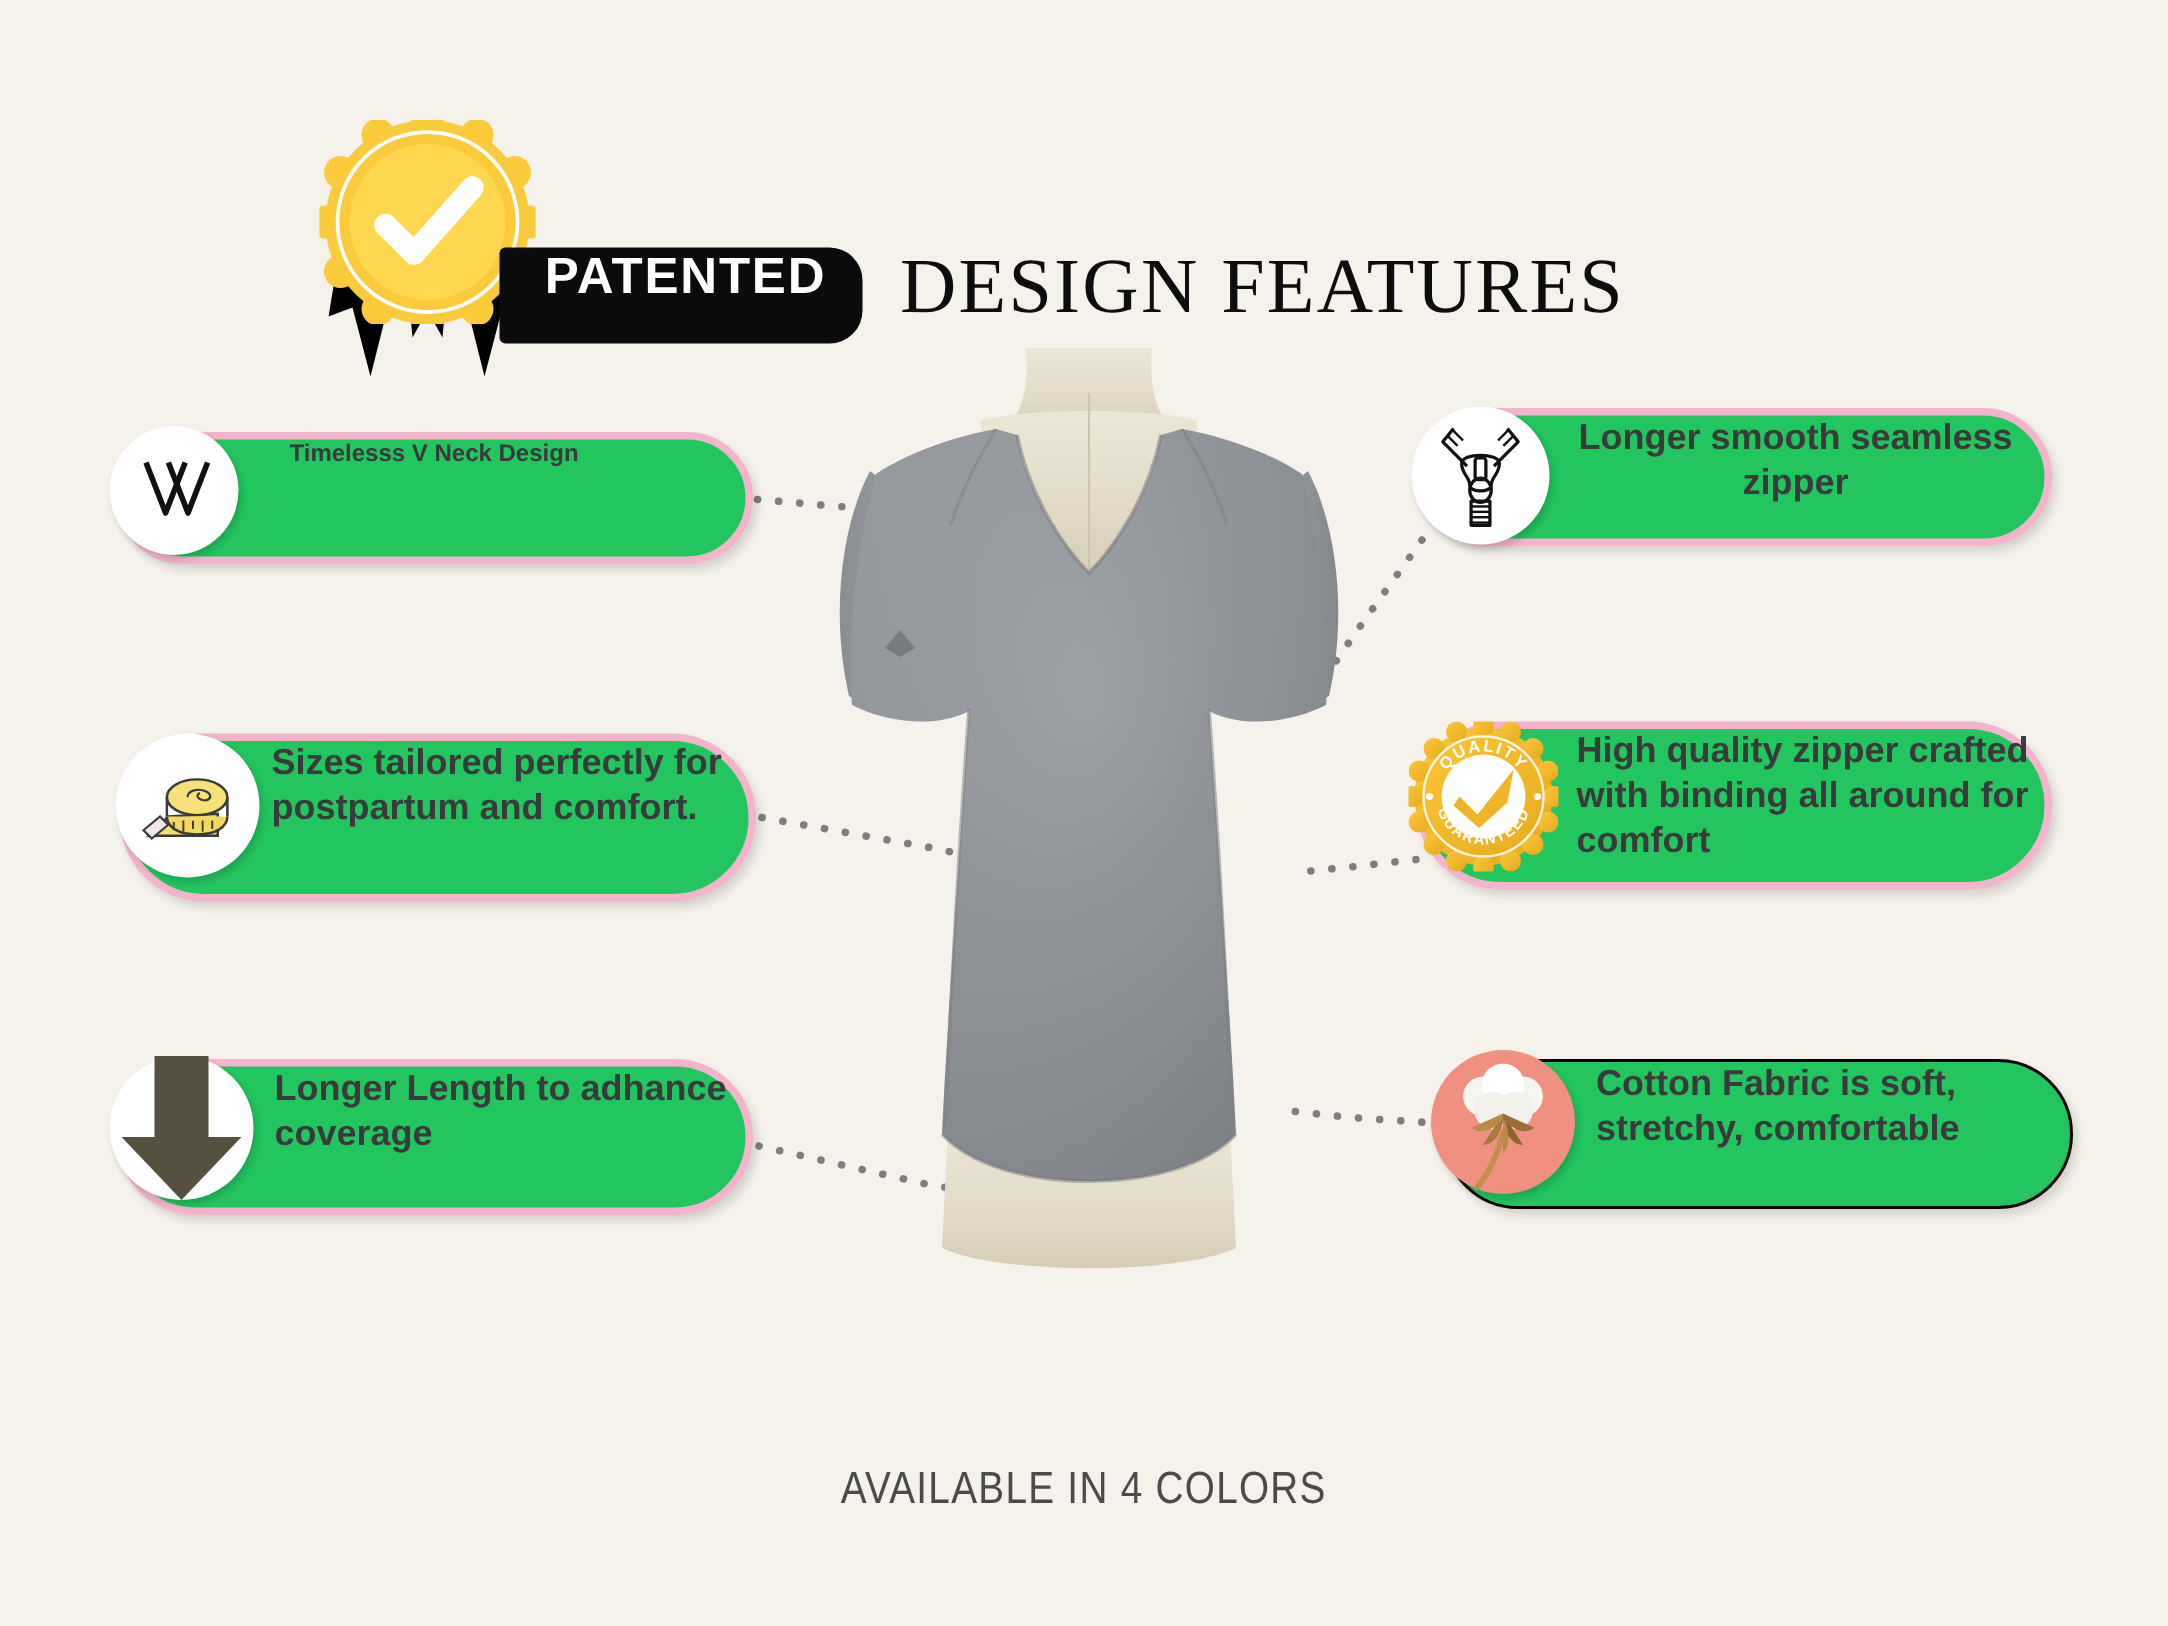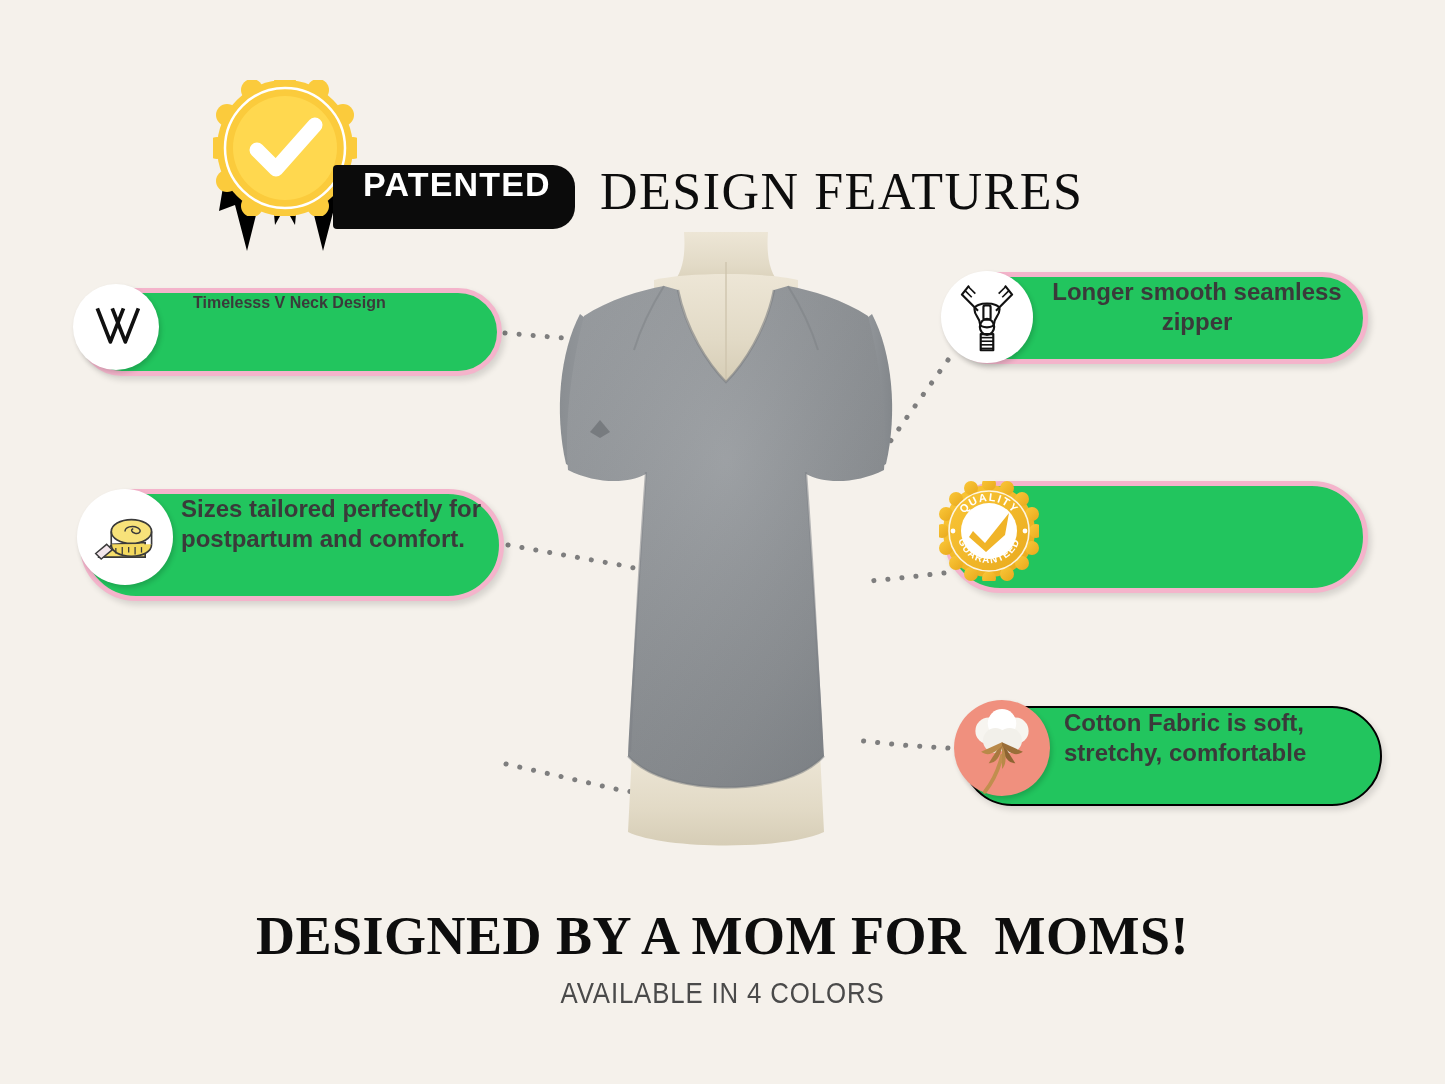--- a/index.html
+++ b/index.html
@@ -369,20 +369,28 @@
             <path d="M33 47 L33 55"></path>
           <path d="M40 47 L40 53"></path>
             <path d="M47 47 L47 55"></path>
           <path d="M54 47 L54 53"></path>
         </g>
       </svg>
     </div>
     <div class="callout-text">Sizes tailored perfectly for postpartum and comfort.</div>
   </div>
 
+  <div class="callout callout-pink" id="callout-length">
+    <div class="callout-icon icon-white">
+      <svg viewBox="0 0 96 104" width="96" height="104" xmlns="http://www.w3.org/2000/svg" style="overflow:visible">
+        <path d="M30 4 L66 4 L66 58 L88 58 L48 100 L8 58 L30 58 Z" fill="#56503F"></path>
+      </svg>
+    </div>
+    <div class="callout-text">Longer Length to adhance coverage</div>
+  </div>
 
   <div class="callout callout-pink" id="callout-zipper">
     <div class="callout-icon icon-white">
       <svg viewBox="0 0 64 78" width="58" height="70" xmlns="http://www.w3.org/2000/svg">
         <g fill="none" stroke="#111111" stroke-width="2.4" stroke-linejoin="round">
           <path d="M12 4 L4 14 L22 32"></path>
           <path d="M52 4 L60 14 L42 32"></path>
           <path d="M18 30 C18 22 46 22 46 30 C46 38 40 40 40 46
                    C40 52 24 52 24 46 C24 40 18 38 18 30 Z"></path>
           <rect x="28" y="26" width="8" height="16" rx="2"></rect>
@@ -442,20 +450,21 @@
           <path d="M34 50 L46 62 L70 32 L66 54 L47 71 L30 56 Z" fill="#F0B428"></path>
           <text font-family="Liberation Sans, sans-serif" font-size="11" font-weight="bold" fill="#FFFFFF" letter-spacing="1.4">
             <textPath href="#arcTop" startOffset="50%" text-anchor="middle">QUALITY</textPath>
           </text>
           <text font-family="Liberation Sans, sans-serif" font-size="10" font-weight="bold" fill="#FFFFFF" letter-spacing="1.1">
             <textPath href="#arcBot" startOffset="50%" text-anchor="middle">GUARANTEED</textPath>
           </text>
         </g>
       </svg>
     </div>
+    <div class="callout-text">High quality zipper crafted with binding all around for comfort</div>
   </div>
 
   <div class="callout callout-coral" id="callout-cotton">
     <div class="callout-icon icon-coral">
       <svg viewBox="0 0 80 96" width="76" height="92" xmlns="http://www.w3.org/2000/svg" style="overflow:visible">
         <path d="M40 56 C36 72 30 84 22 94" stroke="#C18E4E" stroke-width="4" fill="none" stroke-linecap="round"></path>
         <circle cx="26" cy="30" r="14" fill="#F7F5F0"></circle>
         <circle cx="54" cy="30" r="14" fill="#F7F5F0"></circle>
         <circle cx="40" cy="22" r="15" fill="#FFFFFF"></circle>
         <circle cx="33" cy="40" r="13" fill="#F2F0EA"></circle>
@@ -464,16 +473,15 @@
         <path d="M40 42 L26 64 C34 64 38 56 40 48 Z" fill="#A9793F"></path>
         <path d="M40 42 L54 64 C46 64 42 56 40 48 Z" fill="#8D6432"></path>
         <path d="M40 42 L40 70 C46 64 44 52 40 44 Z" fill="#B98949"></path>
         <path d="M40 42 L18 52 C26 58 34 52 40 46 Z" fill="#B98949"></path>
         <path d="M40 42 L62 52 C54 58 46 52 40 46 Z" fill="#9A6E38"></path>
       </svg>
     </div>
     <div class="callout-text">Cotton Fabric is soft, stretchy, comfortable</div>
   </div>
 
-  <div id="footer-headline">DESIGNED BY A MOM FOR  MOMS!</div>
   <div id="footer-sub">AVAILABLE IN 4 COLORS</div>
 
 </div>
 
 </body></html>

